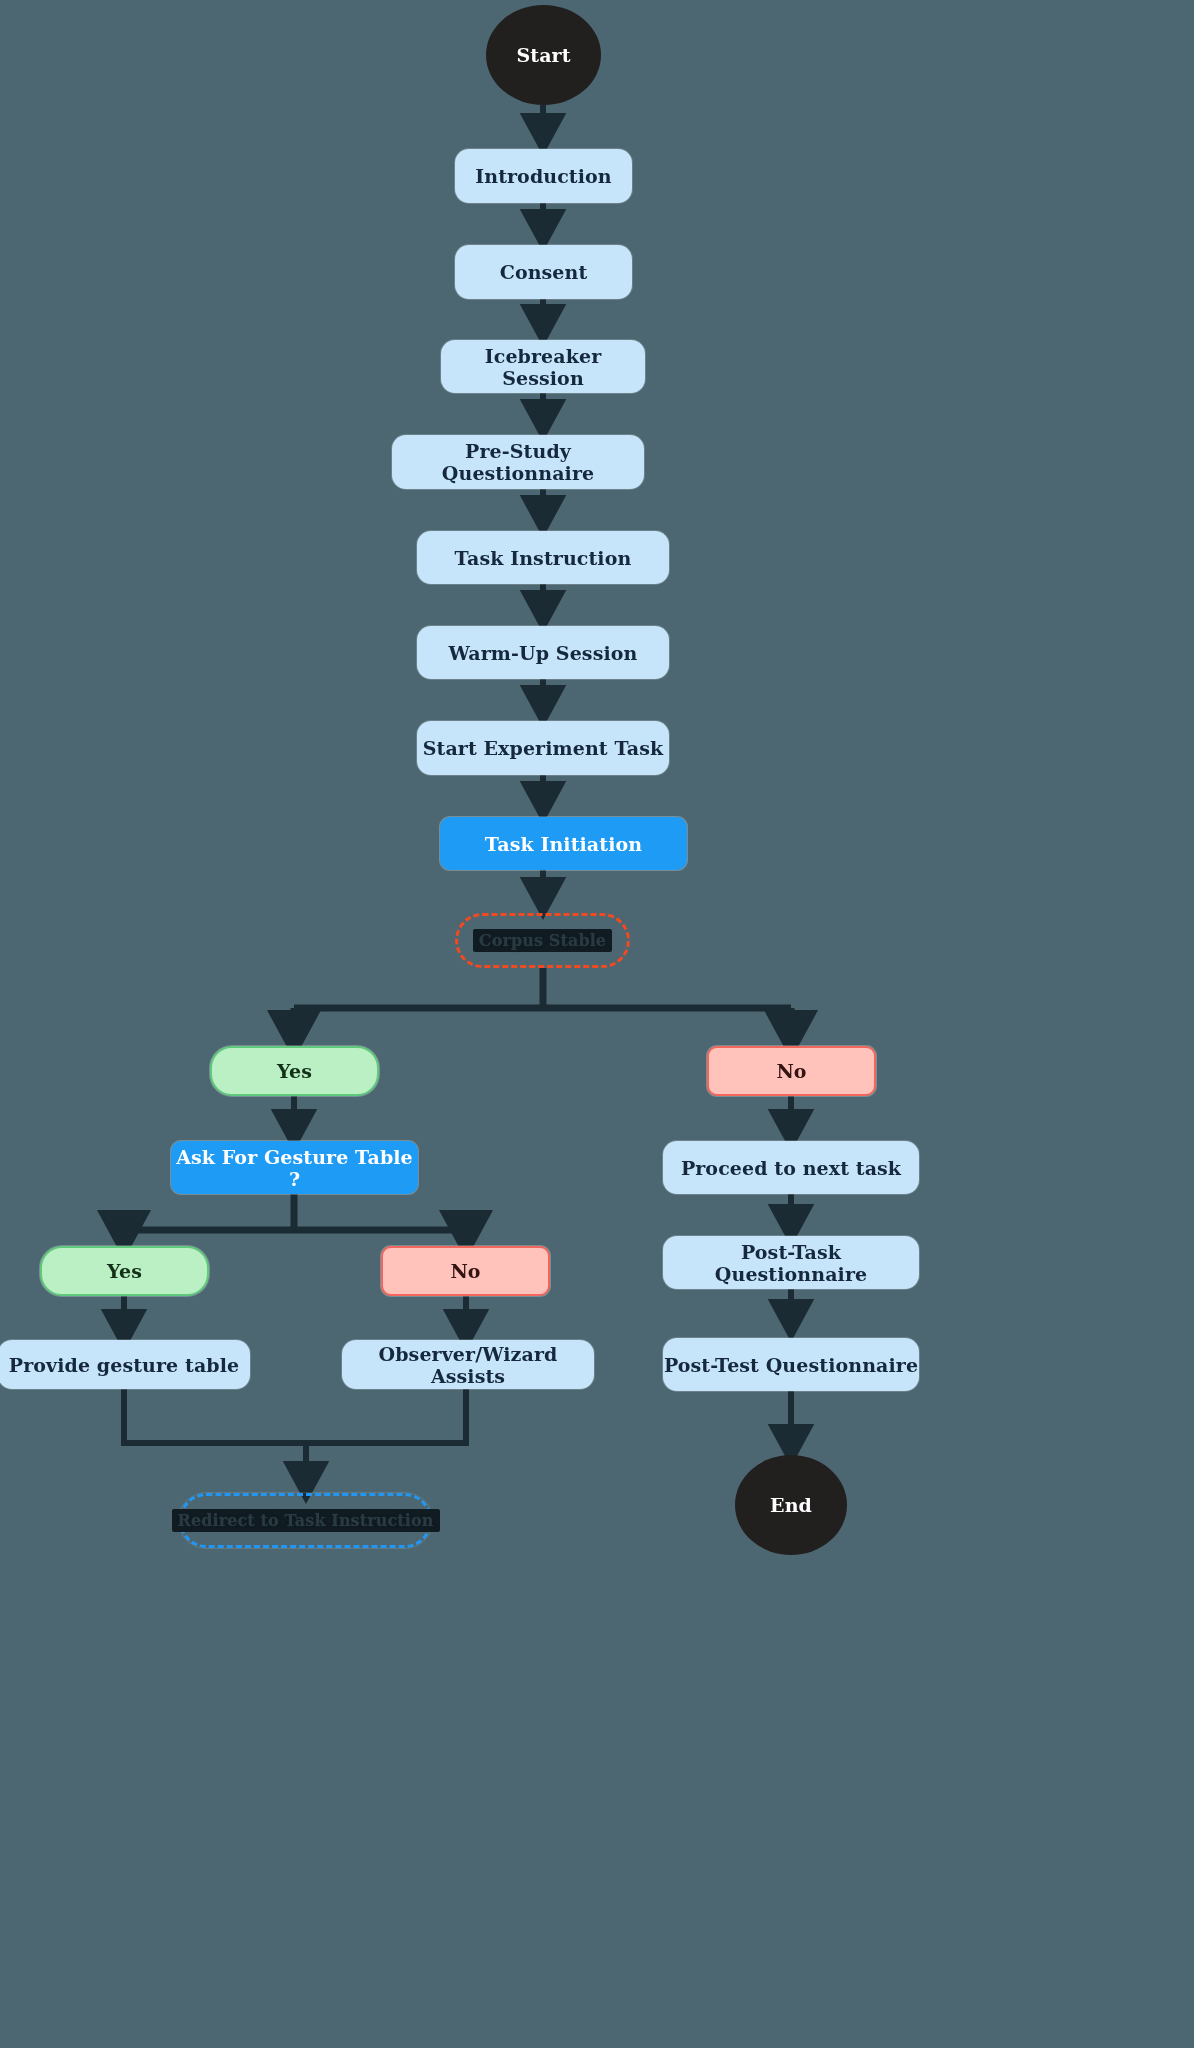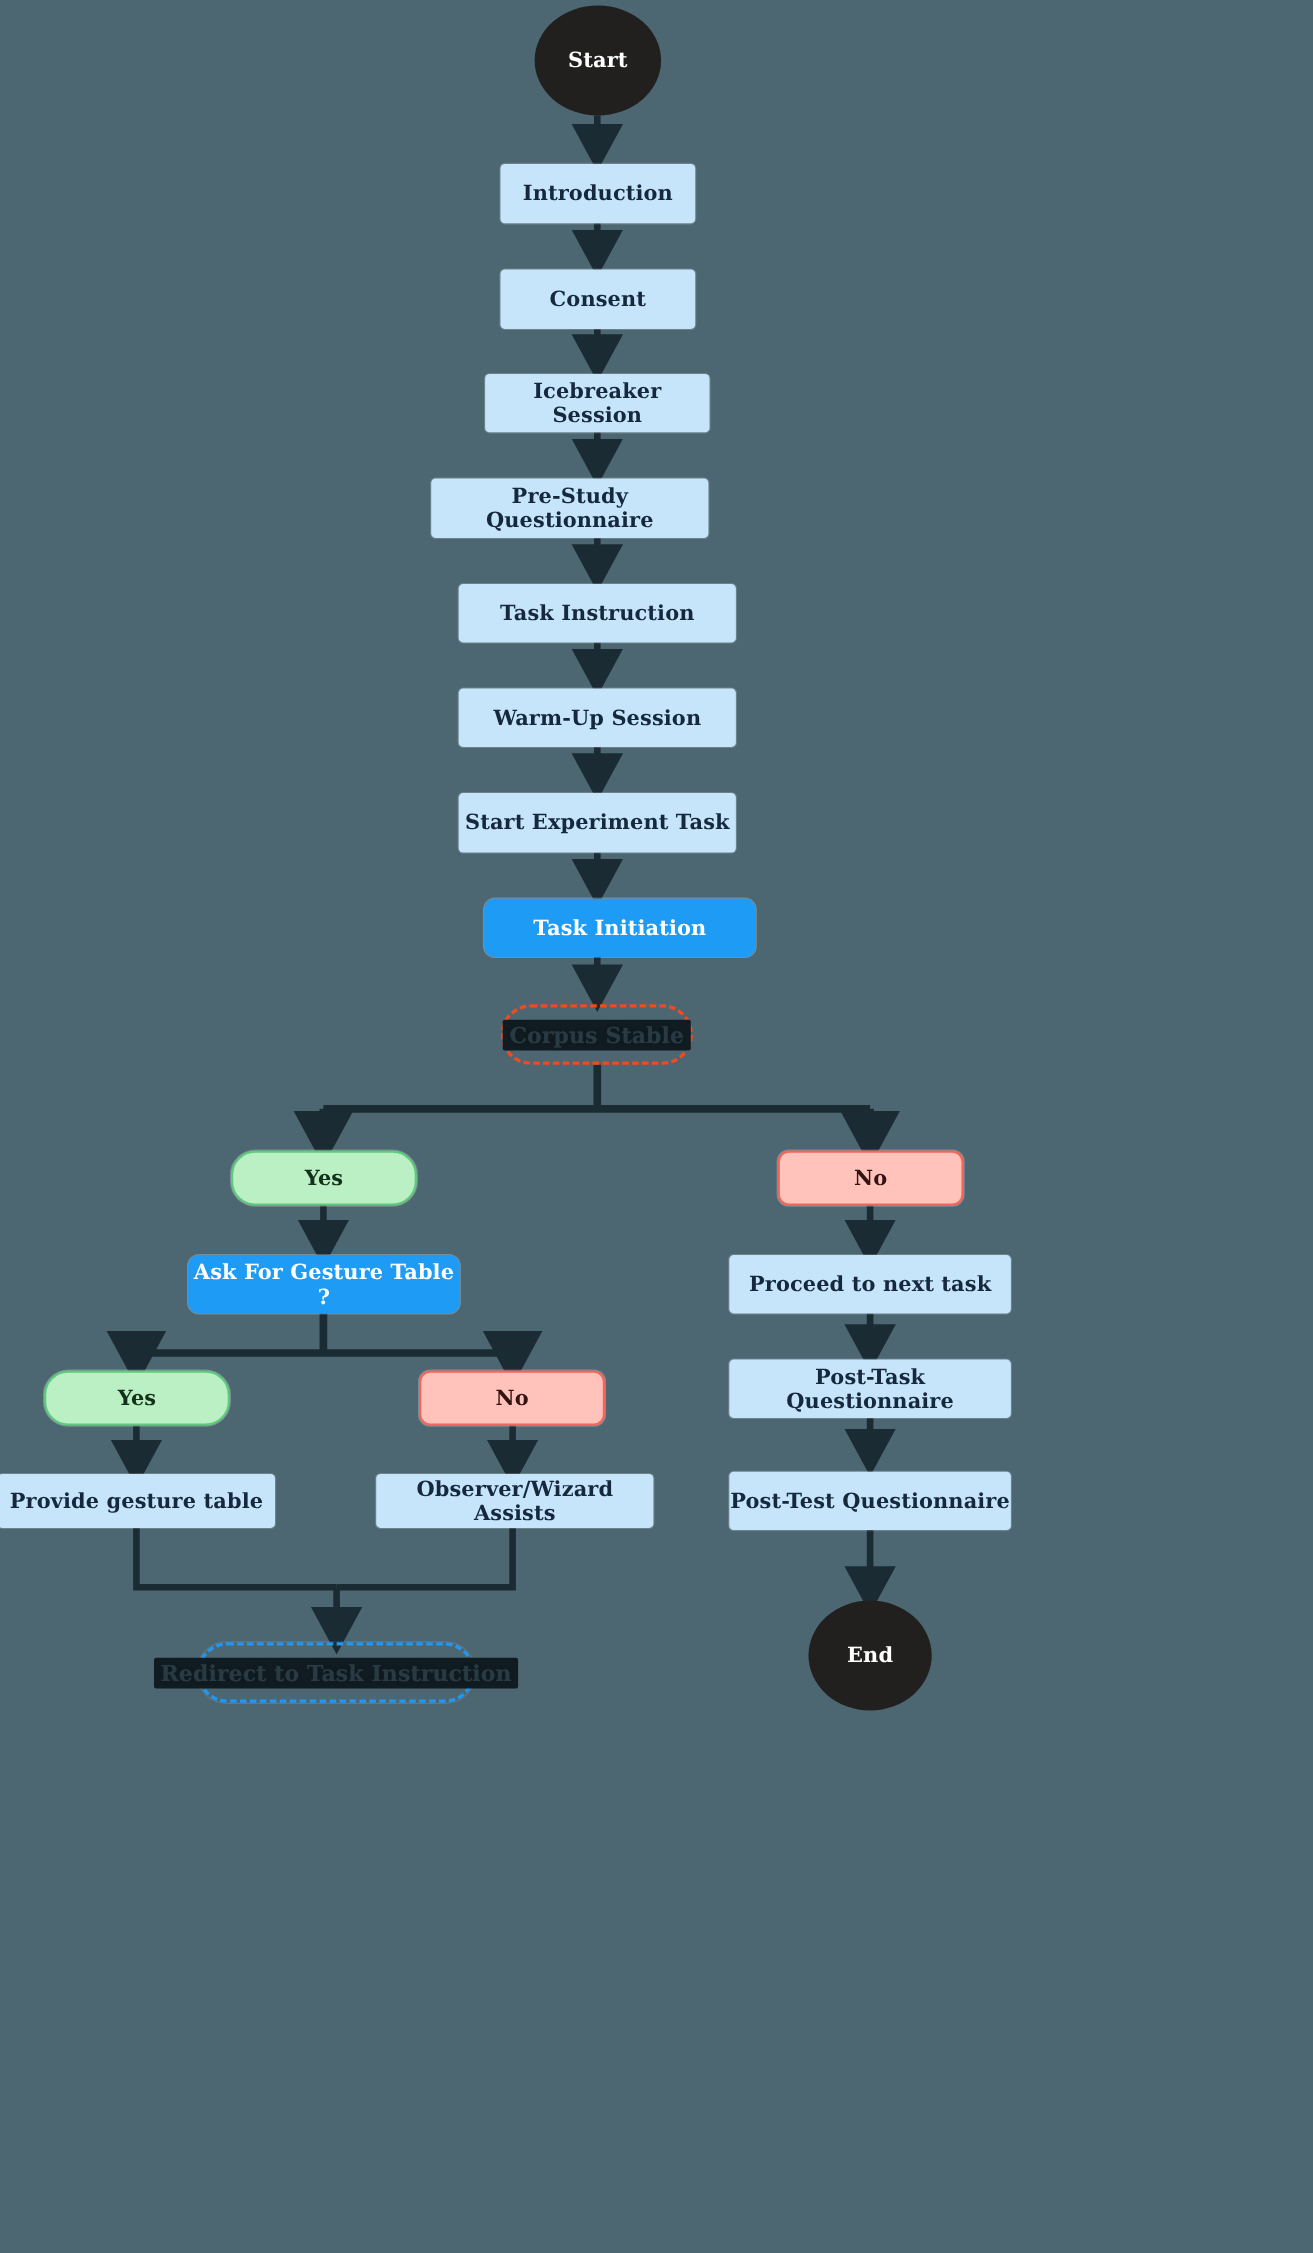--- a/index.html
+++ b/index.html
@@ -22,21 +22,21 @@
     text-align:center;
     font-weight:bold;
     letter-spacing:.1px;
     z-index:5;
   }
 
   
   .proc{
     background:#c6e5fb;
     color:#15283c;
-    border-radius:4px;
+    border-radius:14px;
     font-size:19px;
     box-shadow:0 0 0 1px rgba(255,255,255,.18);
   }
 
   
   .hl{
     background:#1e9bf5;
     color:#ffffff;
     border-radius:10px;
     font-size:19px;
@@ -89,21 +89,21 @@
 
   
   .redact{
     display:inline-block;
     padding:2px 6px;
     background:#101c22;
     color:#2a3a42;
     text-shadow:0 0 3px #0d171c, 0 0 1px #33464f;
     filter:blur(.6px);
     border-radius:2px;
-    font-size:20px;
+    font-size:16px;
     white-space:nowrap;
   }
 </style>
 </head>
 <body>
 
 <div id="stage">
 
   <svg id="wires" viewBox="0 0 1194 2048" preserveAspectRatio="none">
     <defs>

